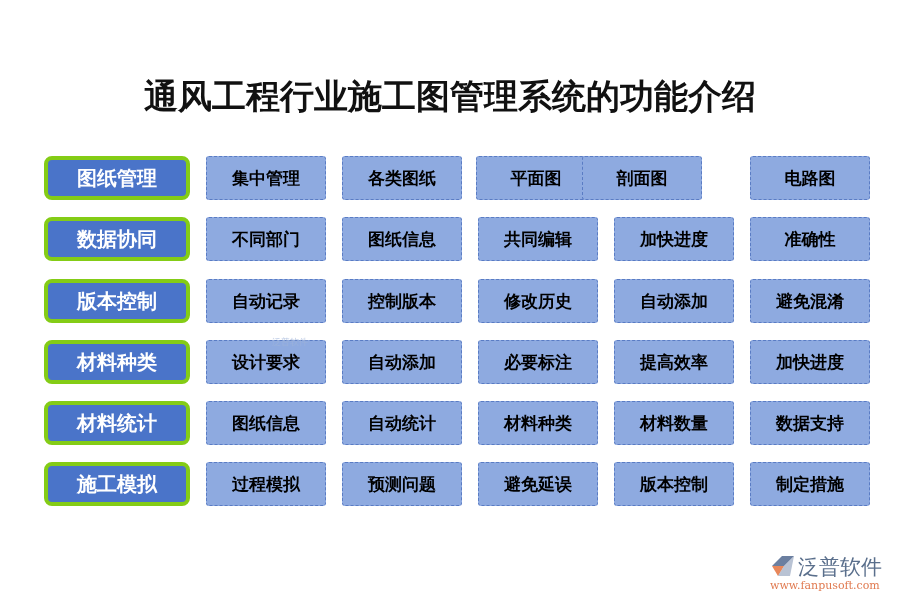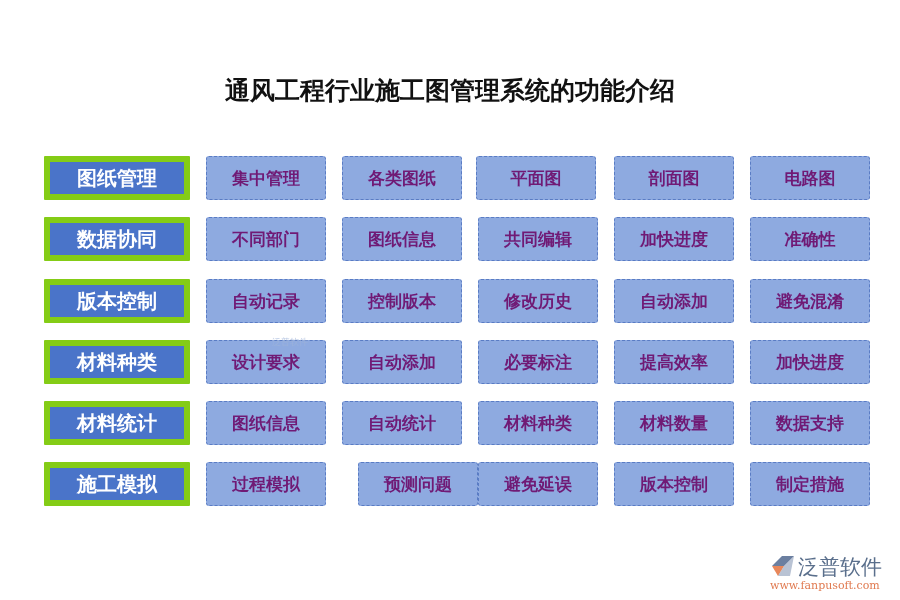--- a/index.html
+++ b/index.html
@@ -1,43 +1,43 @@
 <!DOCTYPE html>
 <html><head>
 <meta charset="utf-8">
 <style>
   html, body { margin:0; padding:0; }
   body { width:900px; height:600px; background:#ffffff; position:relative; overflow:hidden;
          font-family:"DejaVu Sans", sans-serif; }
   .title { position:absolute; left:0; top:74px; width:900px; text-align:center;
-           font-size:25px; font-weight:bold; color:#111; letter-spacing:0px; }
+           font-size:34px; font-weight:bold; color:#111; letter-spacing:0px; }
   .row { position:absolute; left:44px; height:44px; }
   .cat { position:absolute; left:0; top:0; width:146px; height:44px; background:#4a74c9;
-         border:6px solid #84cc16; box-sizing:border-box; border-radius:1px;
+         border:4px solid #84cc16; box-sizing:border-box; border-radius:8px;
          color:#fff; font-weight:bold; font-size:20px; display:flex; align-items:center; justify-content:center; }
   .sub { position:absolute; top:0; width:120px; height:44px; background:#8eaae0;
          border:1px dashed #5a7cc4; box-sizing:border-box; border-radius:3px;
-         color:#701a75; font-weight:bold; font-size:17px; display:flex; align-items:center; justify-content:center; }
+         color:#000000; font-weight:bold; font-size:17px; display:flex; align-items:center; justify-content:center; }
   .logo { position:absolute; left:768px; top:553px; width:125px; height:42px; }
   .logo-text { position:absolute; left:30px; top:0; font-size:21px; color:#5a6f8c; font-family:"DejaVu Serif", serif; }
   .logo-url { position:absolute; left:2px; top:26px; font-size:11px; color:#e07a50; font-family:"DejaVu Serif", serif;text-align:center; }
   .logo-mark { position:absolute; left:2px; top:2px; }
   .wm { position:absolute; left:272px; top:336px; font-size:9px; color:#9fb4d9; opacity:0.7; }
 </style>
 </head>
 <body>
 
 <div class="title">通风工程行业施工图管理系统的功能介绍</div>
 
 <div class="row" style="top:156px">
   <div class="cat">图纸管理</div>
   <div class="sub" style="left:162px">集中管理</div>
   <div class="sub" style="left:298px">各类图纸</div>
   <div class="sub" style="left:432px">平面图</div>
-  <div class="sub" style="left:570px">剖面图</div>
+  <div class="sub" style="left:538px">剖面图</div>
   <div class="sub" style="left:706px">电路图</div>
 </div>
 
 <div class="row" style="top:217px">
   <div class="cat">数据协同</div>
   <div class="sub" style="left:162px">不同部门</div>
   <div class="sub" style="left:298px">图纸信息</div>
   <div class="sub" style="left:434px">共同编辑</div>
   <div class="sub" style="left:570px">加快进度</div>
   <div class="sub" style="left:706px">准确性</div>
@@ -66,21 +66,21 @@
   <div class="sub" style="left:162px">图纸信息</div>
   <div class="sub" style="left:298px">自动统计</div>
   <div class="sub" style="left:434px">材料种类</div>
   <div class="sub" style="left:570px">材料数量</div>
   <div class="sub" style="left:706px">数据支持</div>
 </div>
 
 <div class="row" style="top:462px">
   <div class="cat">施工模拟</div>
   <div class="sub" style="left:162px">过程模拟</div>
-  <div class="sub" style="left:314px">预测问题</div>
+  <div class="sub" style="left:298px">预测问题</div>
   <div class="sub" style="left:434px">避免延误</div>
   <div class="sub" style="left:570px">版本控制</div>
   <div class="sub" style="left:706px">制定措施</div>
 </div>
 
 <div class="wm">泛普软件</div>
 
 <div class="logo">
   <svg class="logo-mark" width="26" height="22" viewBox="0 0 26 22">
     <path d="M2 11 L12 1 L24 1 L14 11 Z" fill="#6b7fa0"></path>

